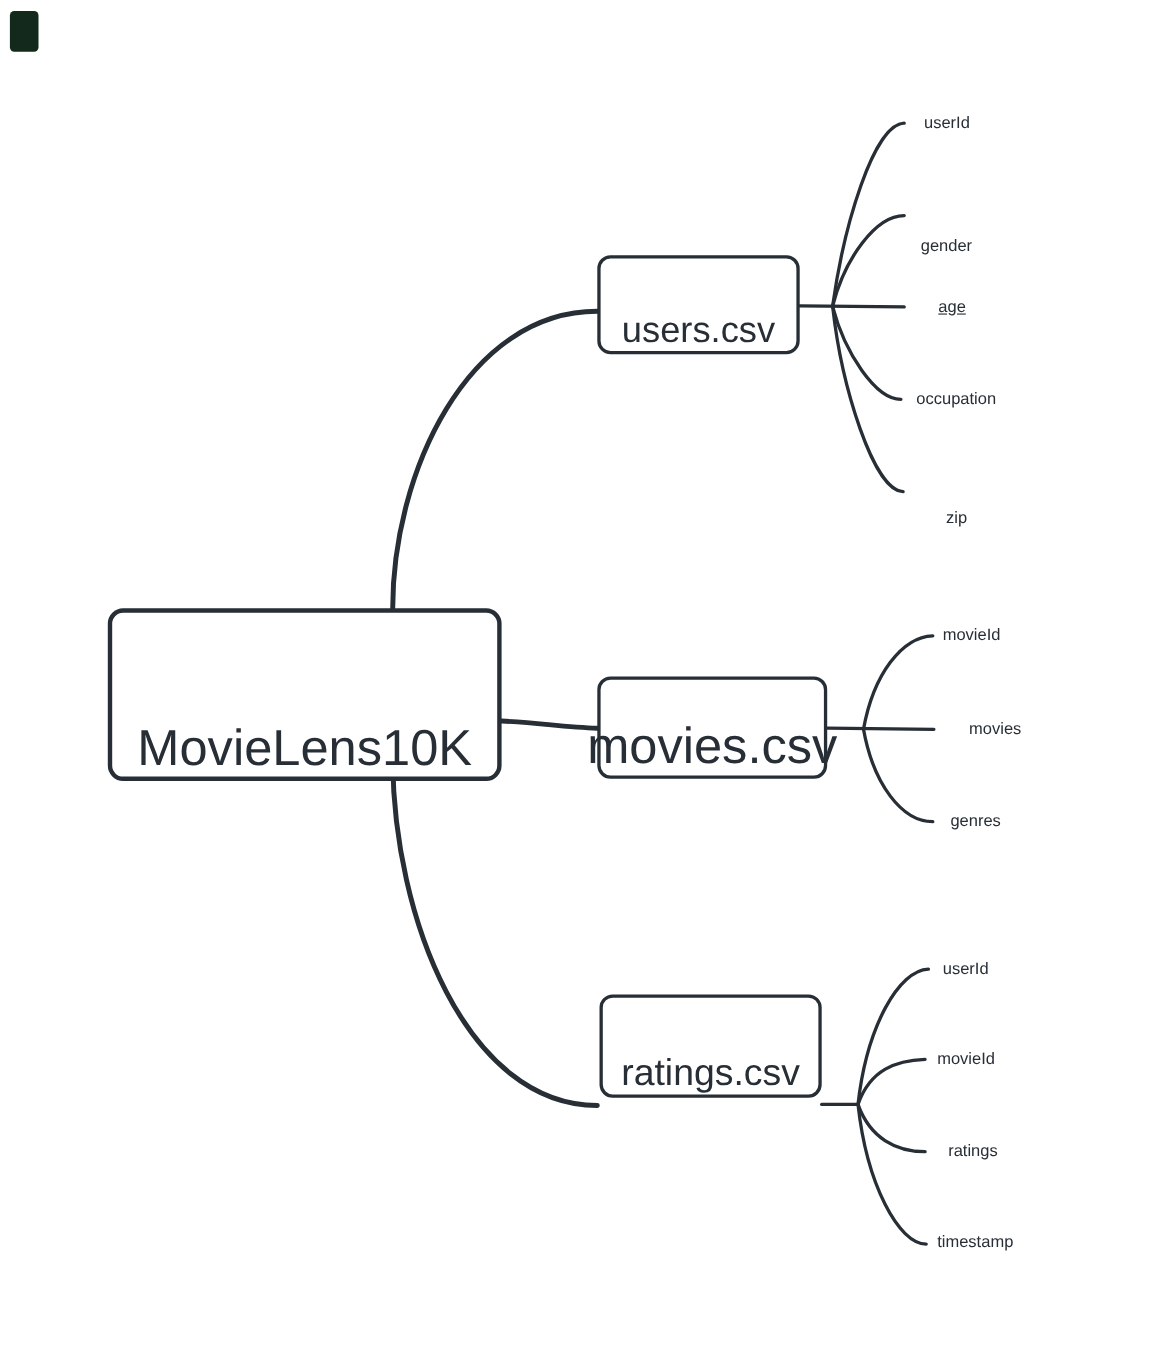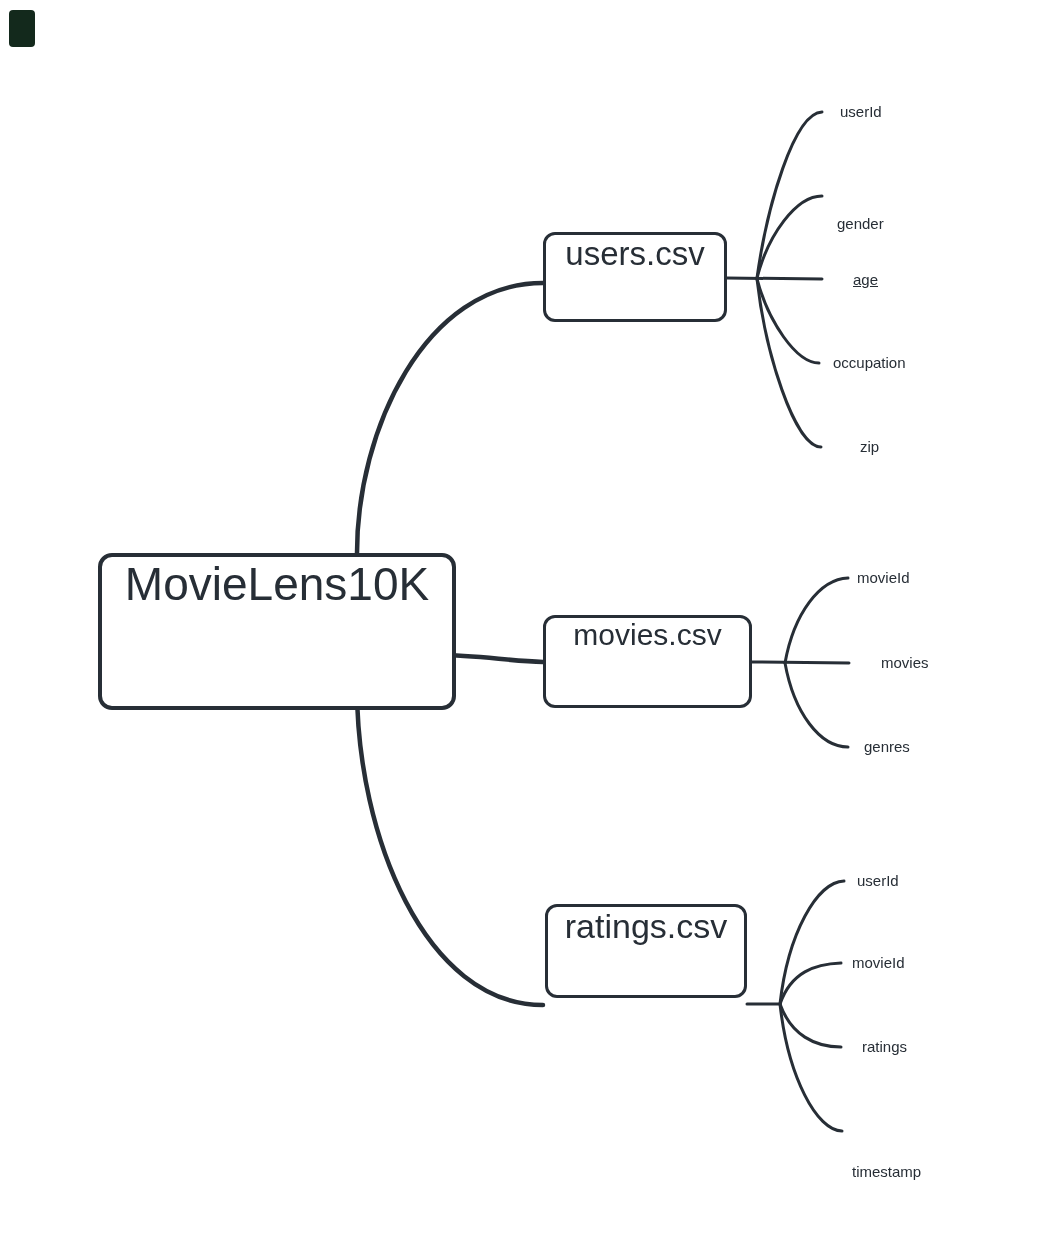--- a/index.html
+++ b/index.html
@@ -26,40 +26,40 @@
   .edges path {
     fill: none;
     stroke: #272e36;
     stroke-linecap: round;
   }
   .edge-main { stroke-width: 4.5px; }
   .edge-leaf { stroke-width: 3px; }
   .node {
     position: absolute;
     display: flex;
-    align-items: flex-start;
+    align-items: flex-end;
     justify-content: center;
     background: #ffffff;
     border: 3.5px solid #272e36;
     border-radius: 12px;
     box-sizing: border-box;
     white-space: nowrap;
   }
   .node-root {
     left: 82px;
     top: 553px;
     width: 358px;
     height: 157px;
     border-width: 4px;
     border-radius: 14px;
     font-size: 46px;
     margin-left: 16px;
   }
   .node-users   { left: 543px; top: 232px; width: 184px; height: 90px; font-size: 33px; }
-  .node-movies  { left: 543px; top: 615px; width: 209px; height: 93px; font-size: 30px; }
+  .node-movies  { left: 543px; top: 615px; width: 209px; height: 93px; font-size: 46px; }
   .node-ratings { left: 545px; top: 904px; width: 202px; height: 94px; font-size: 34px; }
   .leaf {
     position: absolute;
     transform: translateY(-50%);
     font-size: 15px;
     line-height: 1.2;
     white-space: nowrap;
   }
   .corner-mark {
     position: absolute;
@@ -114,24 +114,24 @@
   </div>
 
   <div class="node node-ratings">
     <span>ratings.csv</span>
   </div>
 
   <div class="leaf" style="left:840px; top:112px;">userId</div>
   <div class="leaf" style="left:837px; top:196px;margin-top:28px;">gender</div>
   <div class="leaf" style="left:853px; top:280px;text-decoration:underline;">age</div>
   <div class="leaf" style="left:833px; top:363px;">occupation</div>
-  <div class="leaf" style="left:860px; top:447px;">zip</div>
+  <div class="leaf" style="left:860px; top:471px;">zip</div>
 
   <div class="leaf" style="left:857px; top:578px;">movieId</div>
   <div class="leaf" style="left:881px; top:663px;">movies</div>
   <div class="leaf" style="left:864px; top:747px;">genres</div>
 
   <div class="leaf" style="left:857px; top:881px;">userId</div>
   <div class="leaf" style="left:852px; top:963px;">movieId</div>
   <div class="leaf" style="left:862px; top:1047px;">ratings</div>
-  <div class="leaf" style="left:852px; top:1172px;">timestamp</div>
+  <div class="leaf" style="left:852px; top:1130px;">timestamp</div>
 
 </div>
 
 </body></html>

